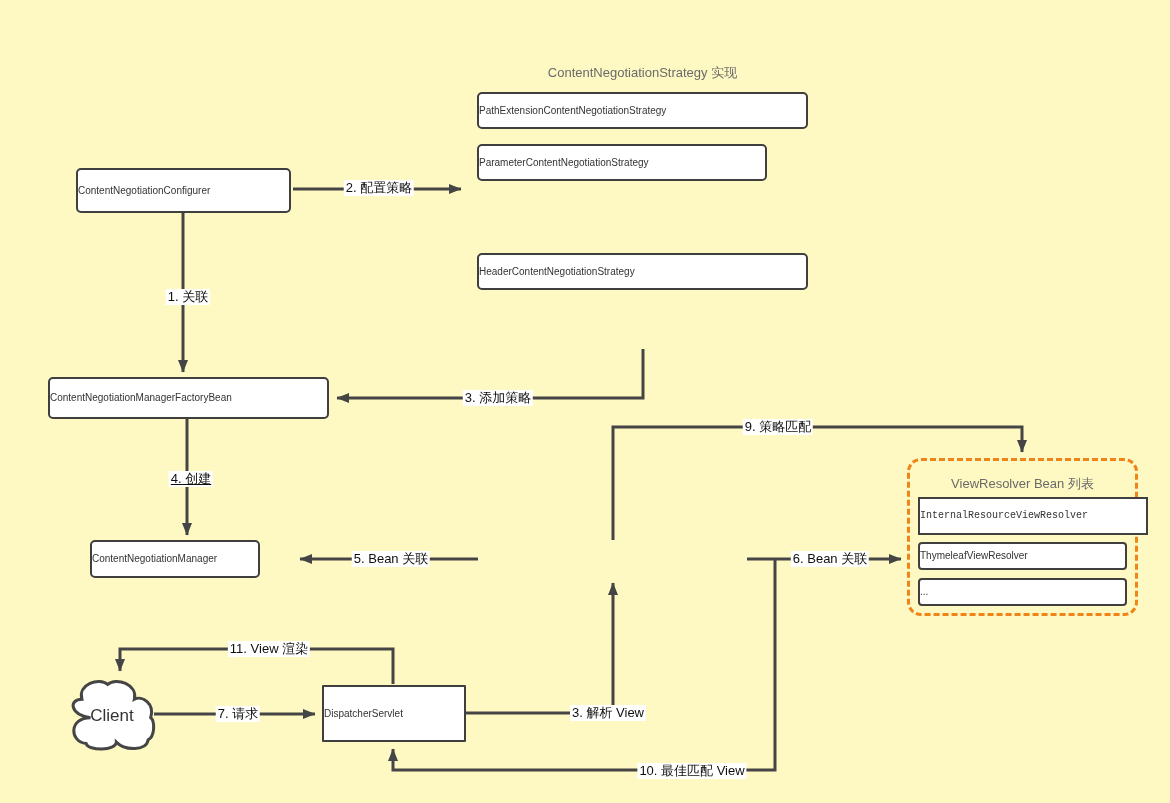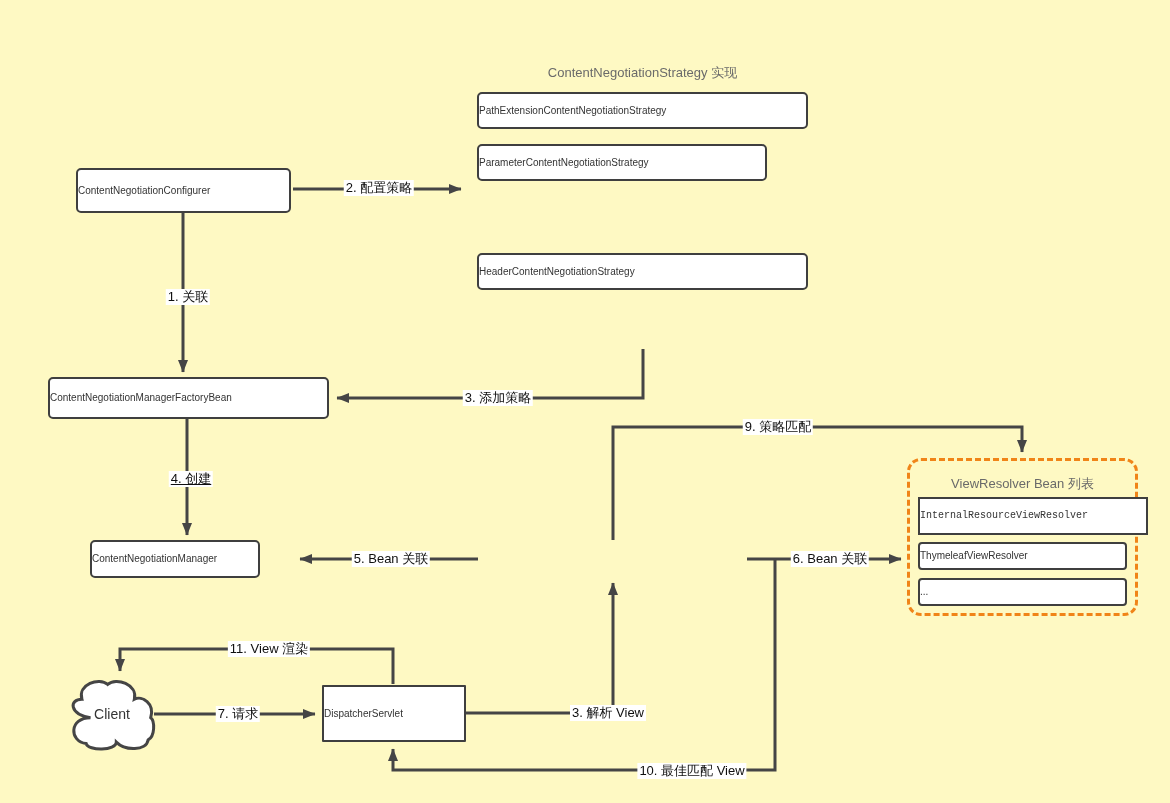--- a/index.html
+++ b/index.html
@@ -52,21 +52,21 @@
     background: #ffffff;
     color: #0f0f0f;
     font-size: 13px;
     line-height: 16px;
     padding: 0 2px;
     white-space: nowrap;
   }
   .client-label {
     position: absolute;
     color: #333333;
-    font-size: 14px;
+    font-size: 17px;
     text-align: center;
   }
 </style>
 </head>
 <body>
 
 <div class="canvas">
 
   <svg class="edges-layer" width="1170" height="803" viewBox="0 0 1170 803">
     <defs>

